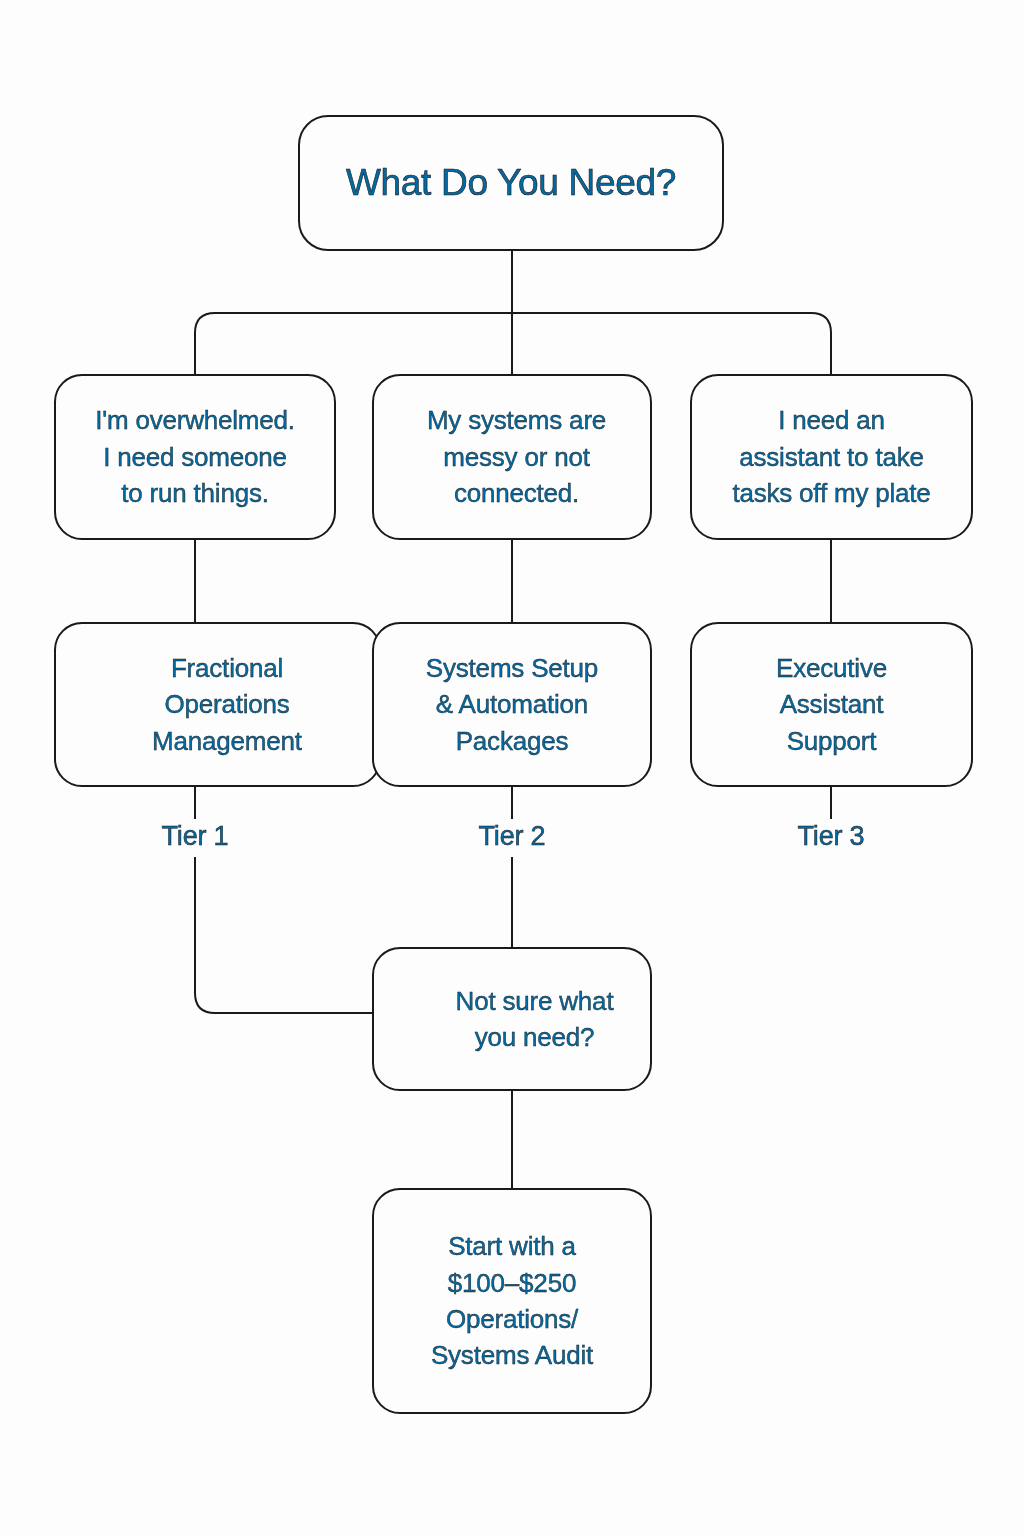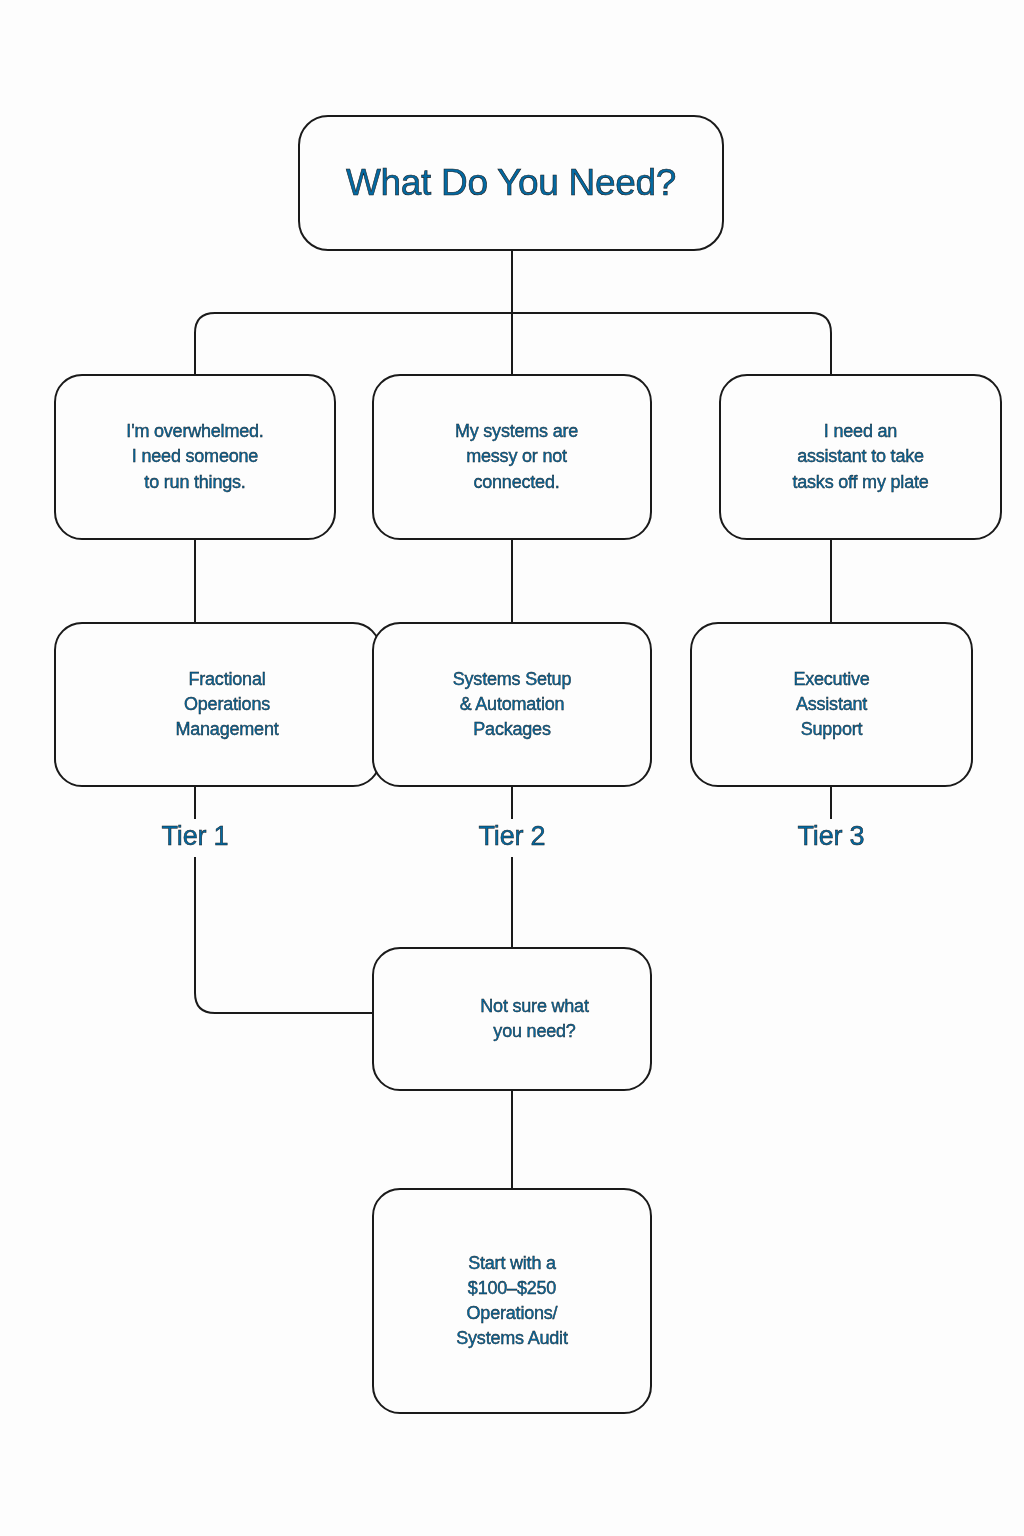--- a/index.html
+++ b/index.html
@@ -34,37 +34,37 @@
     background: #fdfdfd;
     border: 2px solid #1a1a1a;
     border-radius: 28px;
     display: flex;
     align-items: center;
     justify-content: center;
     text-align: center;
   }
   .node-label {
     white-space: pre-line;
-    font-size: 18px;
+    font-size: 26px;
     line-height: 1.40;
     letter-spacing: -0.2px;
     -webkit-text-stroke: 0.4px #1c1c1e;
   }
   .node.root {
     left: 298px; top: 115px; width: 426px; height: 136px;
     border-radius: 30px;
   }
   .node.root .node-label {
     font-size: 37px;
     letter-spacing: -0.3px;
     -webkit-text-stroke: 0.6px #1c1c1e;
   }
   .node.q1 { left: 54px;  top: 374px; width: 282px; height: 166px; }
   .node.q2 { left: 372px; top: 374px; width: 280px; height: 166px; padding-left: 9px; }
-  .node.q3 { left: 690px; top: 374px; width: 283px; height: 166px; margin-left: 29px; }
+  .node.q3 { left: 690px; top: 374px; width: 283px; height: 166px; }
   .node.s1 { left: 54px;  top: 622px; width: 327px; height: 165px; padding-left: 19px; }
   .node.s2 { left: 372px; top: 622px; width: 280px; height: 165px; }
   .node.s3 { left: 690px; top: 622px; width: 283px; height: 165px; }
   .node.ns { left: 372px; top: 947px; width: 280px; height: 144px; padding-left: 45px; }
   .node.final { left: 372px; top: 1188px; width: 280px; height: 226px; text-align: center; }
   .tier-label {
     position: absolute;
     top: 820px;
     width: 160px;
     text-align: center;

